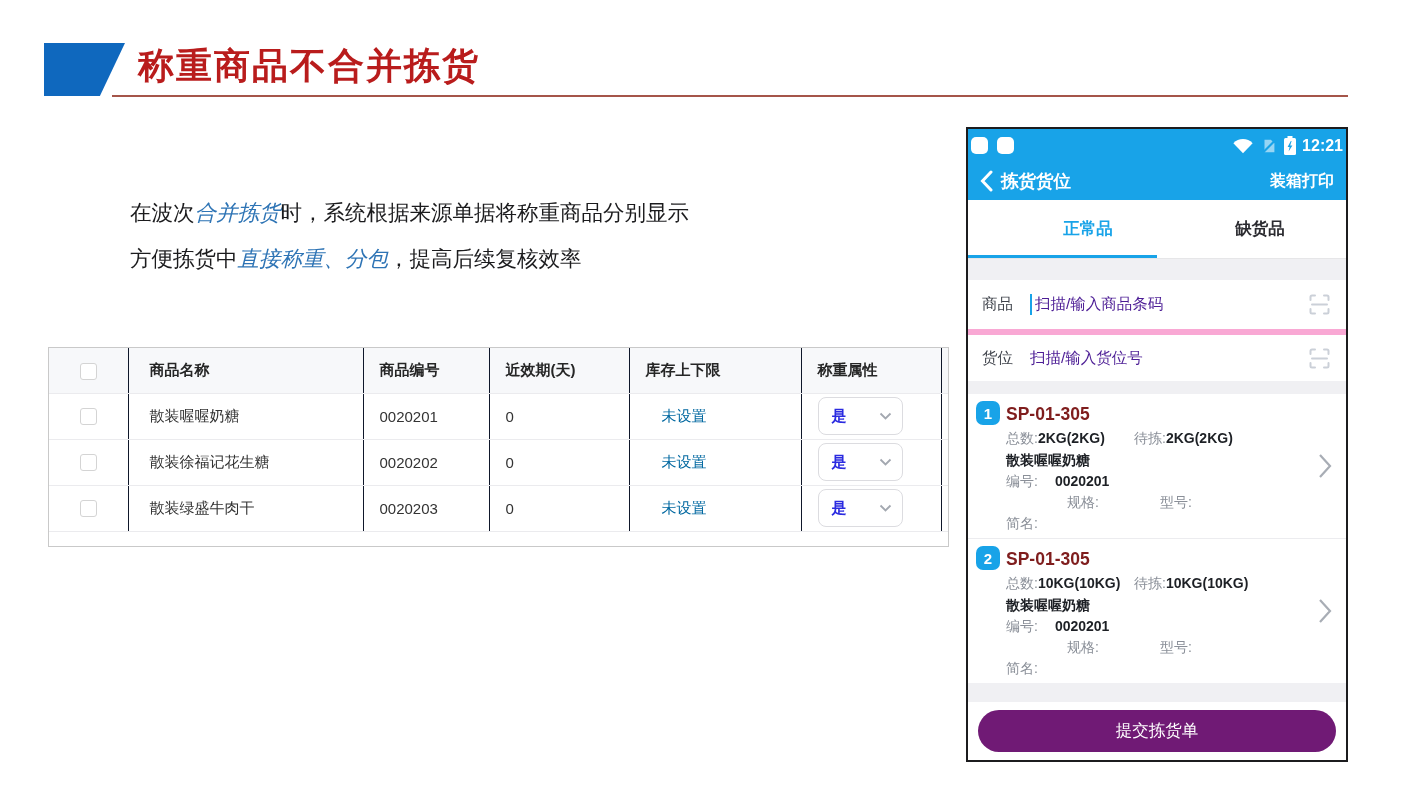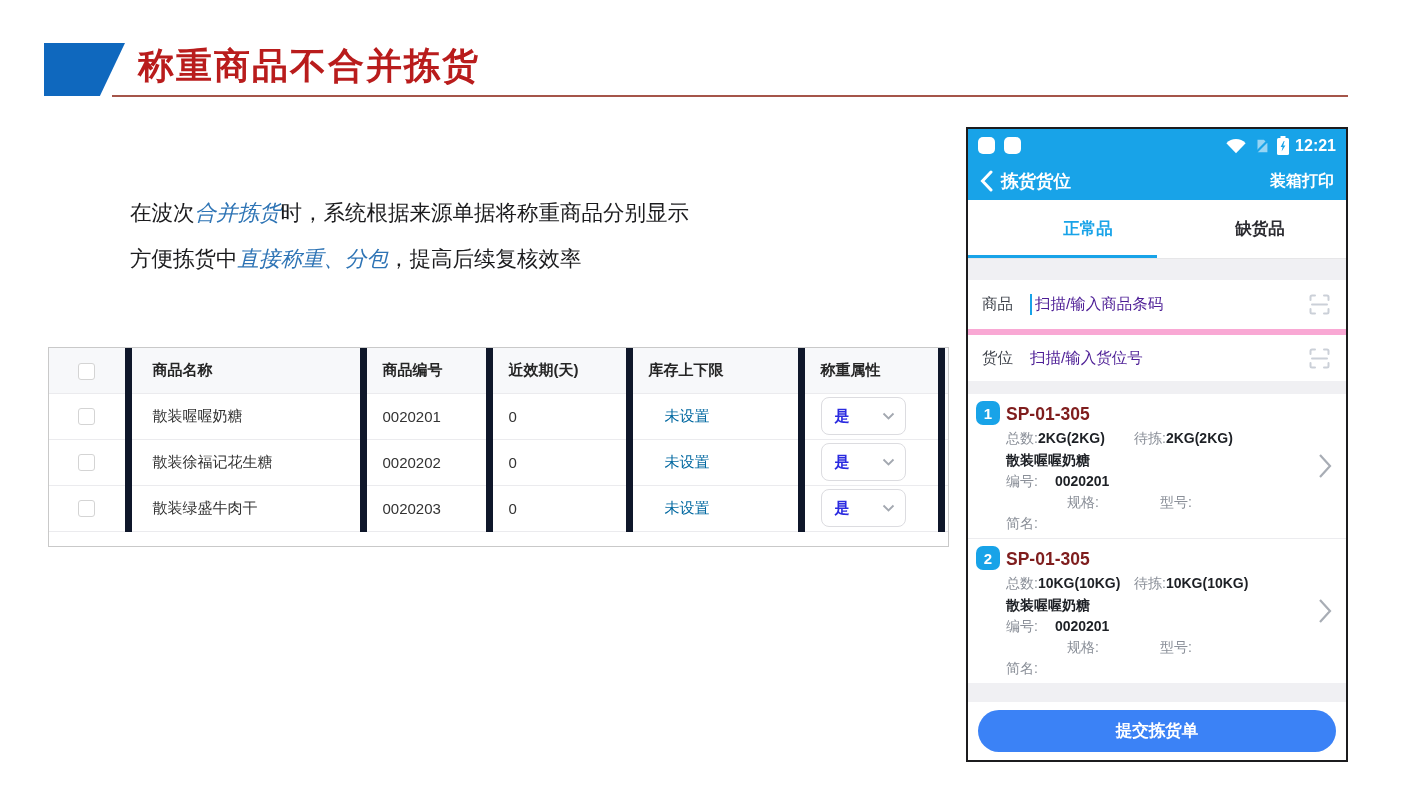--- a/index.html
+++ b/index.html
@@ -19,41 +19,41 @@
 
   
   .body-text { position:absolute; left:130px; top:190px; font-size:21.5px; line-height:46px; color:#1B1B1D; }
   .body-text p { margin:0; }
   .body-text em { font-style:italic; color:#2E74B5; }
 
   
   .table-card { position:absolute; left:48px; top:347px; width:901px; height:200px;
     border:1px solid #C9C9C9; background:#fff; overflow:hidden; }
   .table-card table { width:899px; border-collapse:collapse; table-layout:fixed; }
-  .table-card th,.table-card td { border-right:7px solid #0f172a; border-bottom:1px solid #EBEBEE;
+  .table-card th,.table-card td { border-right:1px solid #0f172a; border-bottom:1px solid #EBEBEE;
     font-size:15px; color:#333; padding:0 0 0 16px; height:46px; text-align:left; white-space:nowrap; overflow:hidden; }
   .table-card thead th { background:#F7F8FA; font-weight:700; color:#262626; height:45px; }
   .c-check { text-align:center !important; padding:0 !important; }
   .c-name { padding-left:21px !important; }
   .c-sliver { border-right:none !important; padding:0 !important; }
   .checkbox { display:inline-block; width:17px; height:17px; border:1px solid #D4D4D4;
     border-radius:3px; background:#fff; vertical-align:middle; }
   .link { color:#0369a1; text-decoration:none; cursor:pointer;margin-left:16px; }
   .select { display:inline-flex; align-items:center; justify-content:space-between;
     width:85px; height:38px; border:1px solid #DCDCE0; border-radius:8px; background:#fff;
     padding:0 10px 0 13px; cursor:pointer; }
   .select .val { color:#2B2BE0; font-weight:700; font-size:15px; }
   .footer-row td { height:16px; border-right:none; border-bottom:none; }
 
   
   .phone { position:absolute; left:966px; top:127px; width:382px; height:635px;
     border:2px solid #1C1C1E; background:#fff; display:flex; flex-direction:column; }
   .phone > * { flex:0 0 auto; }
 
-  .status-bar { height:33px; background:#18A3E8; display:flex; align-items:center; padding:0 10px; }
+  .status-bar { height:33px; background:#18A3E8; display:flex; align-items:center; padding:0 3px; }
   .notif { width:17px; height:17px; border-radius:5px; background:#fff; margin-right:9px; }
   .sb-spacer { flex:1; }
   .sb-icon { margin-left:6px; display:flex; align-items:center; }
   .sb-time { color:#fff; font-weight:700; font-size:16px; margin-left:6px; }
 
   .nav-bar { height:38px; background:#18A3E8; display:flex; align-items:center; padding:0 12px; color:#fff; }
   .nav-back { display:flex; align-items:center; gap:8px; font-size:17.5px; font-weight:700; cursor:pointer; }
   .nav-action { margin-left:auto; font-size:16px; font-weight:700; cursor:pointer; }
 
   .tabs { height:59px; display:flex; position:relative; border-bottom:1px solid #E6E6E8; background:#fff;padding-left:34px; }
@@ -80,22 +80,22 @@
   .line { font-size:14px; line-height:21px; color:#8A8F98; display:flex; white-space:nowrap;text-align:center; }
   .line.name-line { line-height:22px; }
   .line b { color:#1D2025; font-weight:700; }
   .qty .grp1 { min-width:128px; display:flex; }
   .code-val { margin-left:17px; }
   .spec-grp { width:154px; }
   .chevron { position:absolute; right:14px; top:50%; transform:translateY(-50%); display:flex; }
   .item-sep { height:1px; background:#ECECEF; }
 
   .footer { height:58px; background:#fff; display:flex; align-items:center; justify-content:center; }
-  .submit-btn { width:358px; height:42px; border-radius:21px; background:#3b82f6; border:none;
-    color:#fff; font-size:16.5px; font-weight:700; display:flex; align-items:center; justify-content:center;
+  .submit-btn { width:358px; height:42px; border-radius:21px; background:#701a75; border:none;
+    color:#fff; font-size:16.5px; font-weight:400; display:flex; align-items:center; justify-content:center;
     cursor:pointer; font-family:inherit; }
 </style>
 </head>
 <body>
 
 <div class="slide">
 
   <div class="title-shape"></div>
   <h1 class="page-title">称重商品不合并拣货</h1>
   <div class="title-rule"></div>

